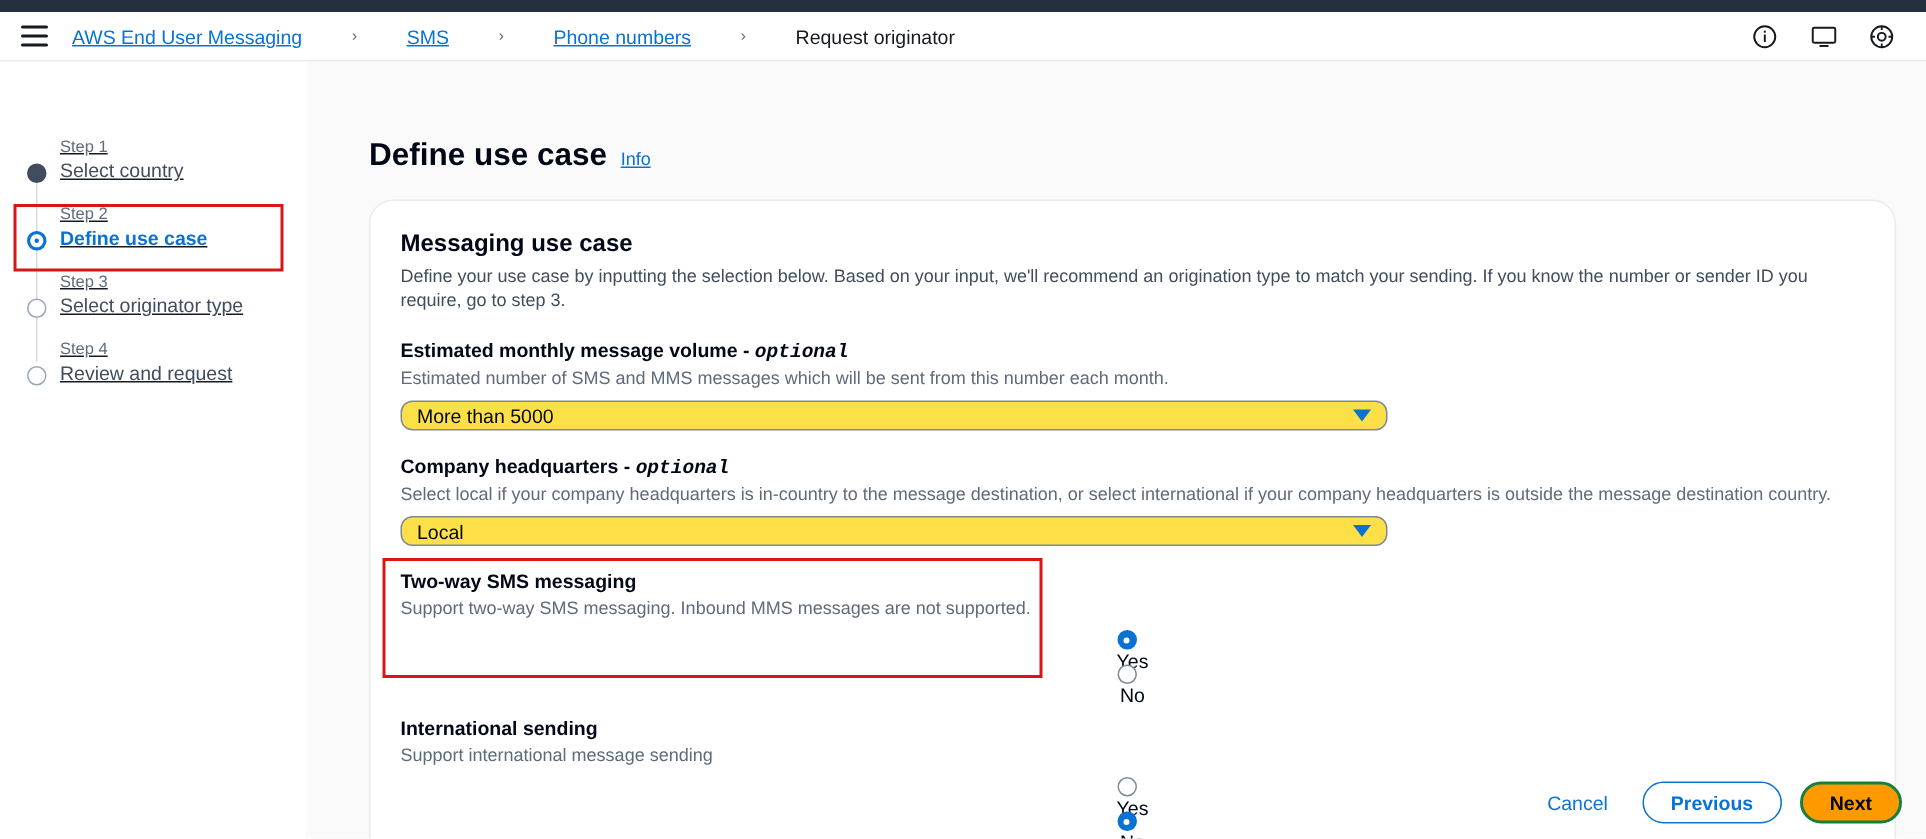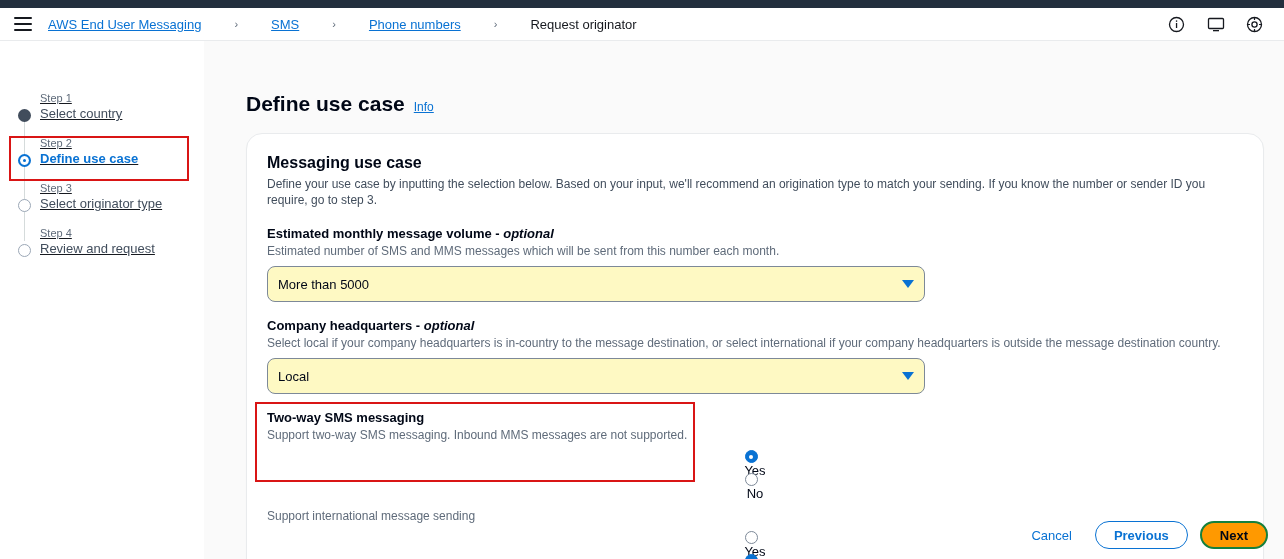--- a/index.html
+++ b/index.html
@@ -189,34 +189,34 @@
     max-width: 1000px;
   }
 
   .field { margin-bottom: 16px; }
   .field-label {
     font-size: 13px;
     font-weight: bold;
     color: #000716;
     margin-bottom: 2px;
   }
-  .field-label em { font-style: italic; font-weight: bold; }
+  .field-label em { font-style: italic; font-weight: bold; font-family: Liberation Mono, monospace; }
   .field-desc {
     font-size: 12px;
     color: #5f6b7a;
     line-height: 16px;
     margin-bottom: 7px;
   }
 
   .select {
     width: 658px;
-    height: 36px;
+    height: 20px;
     border: 1px solid #7d8998;
     border-radius: 8px;
-    background: #fef9c3;
+    background: #fde047;
     display: flex;
     align-items: center;
     padding: 0 10px;
     font-size: 13px;
     color: #000716;
     cursor: pointer;
     position: relative;
   }
   .select .caret {
     margin-left: auto;
@@ -425,20 +425,21 @@
             <span class="radio-label">Yes</span>
           </div>
           <div class="radio-row">
             <span class="radio"></span>
             <span class="radio-label">No</span>
           </div>
         </div>
       </div>
 
       <div class="field" style="margin-bottom:0;">
+        <div class="field-label">International sending</div>
         <div class="field-desc">Support international message sending</div>
         <div class="radio-group">
           <div class="radio-row">
             <span class="radio"></span>
             <span class="radio-label">Yes</span>
           </div>
           <div class="radio-row">
             <span class="radio checked"></span>
             <span class="radio-label">No</span>
           </div>

